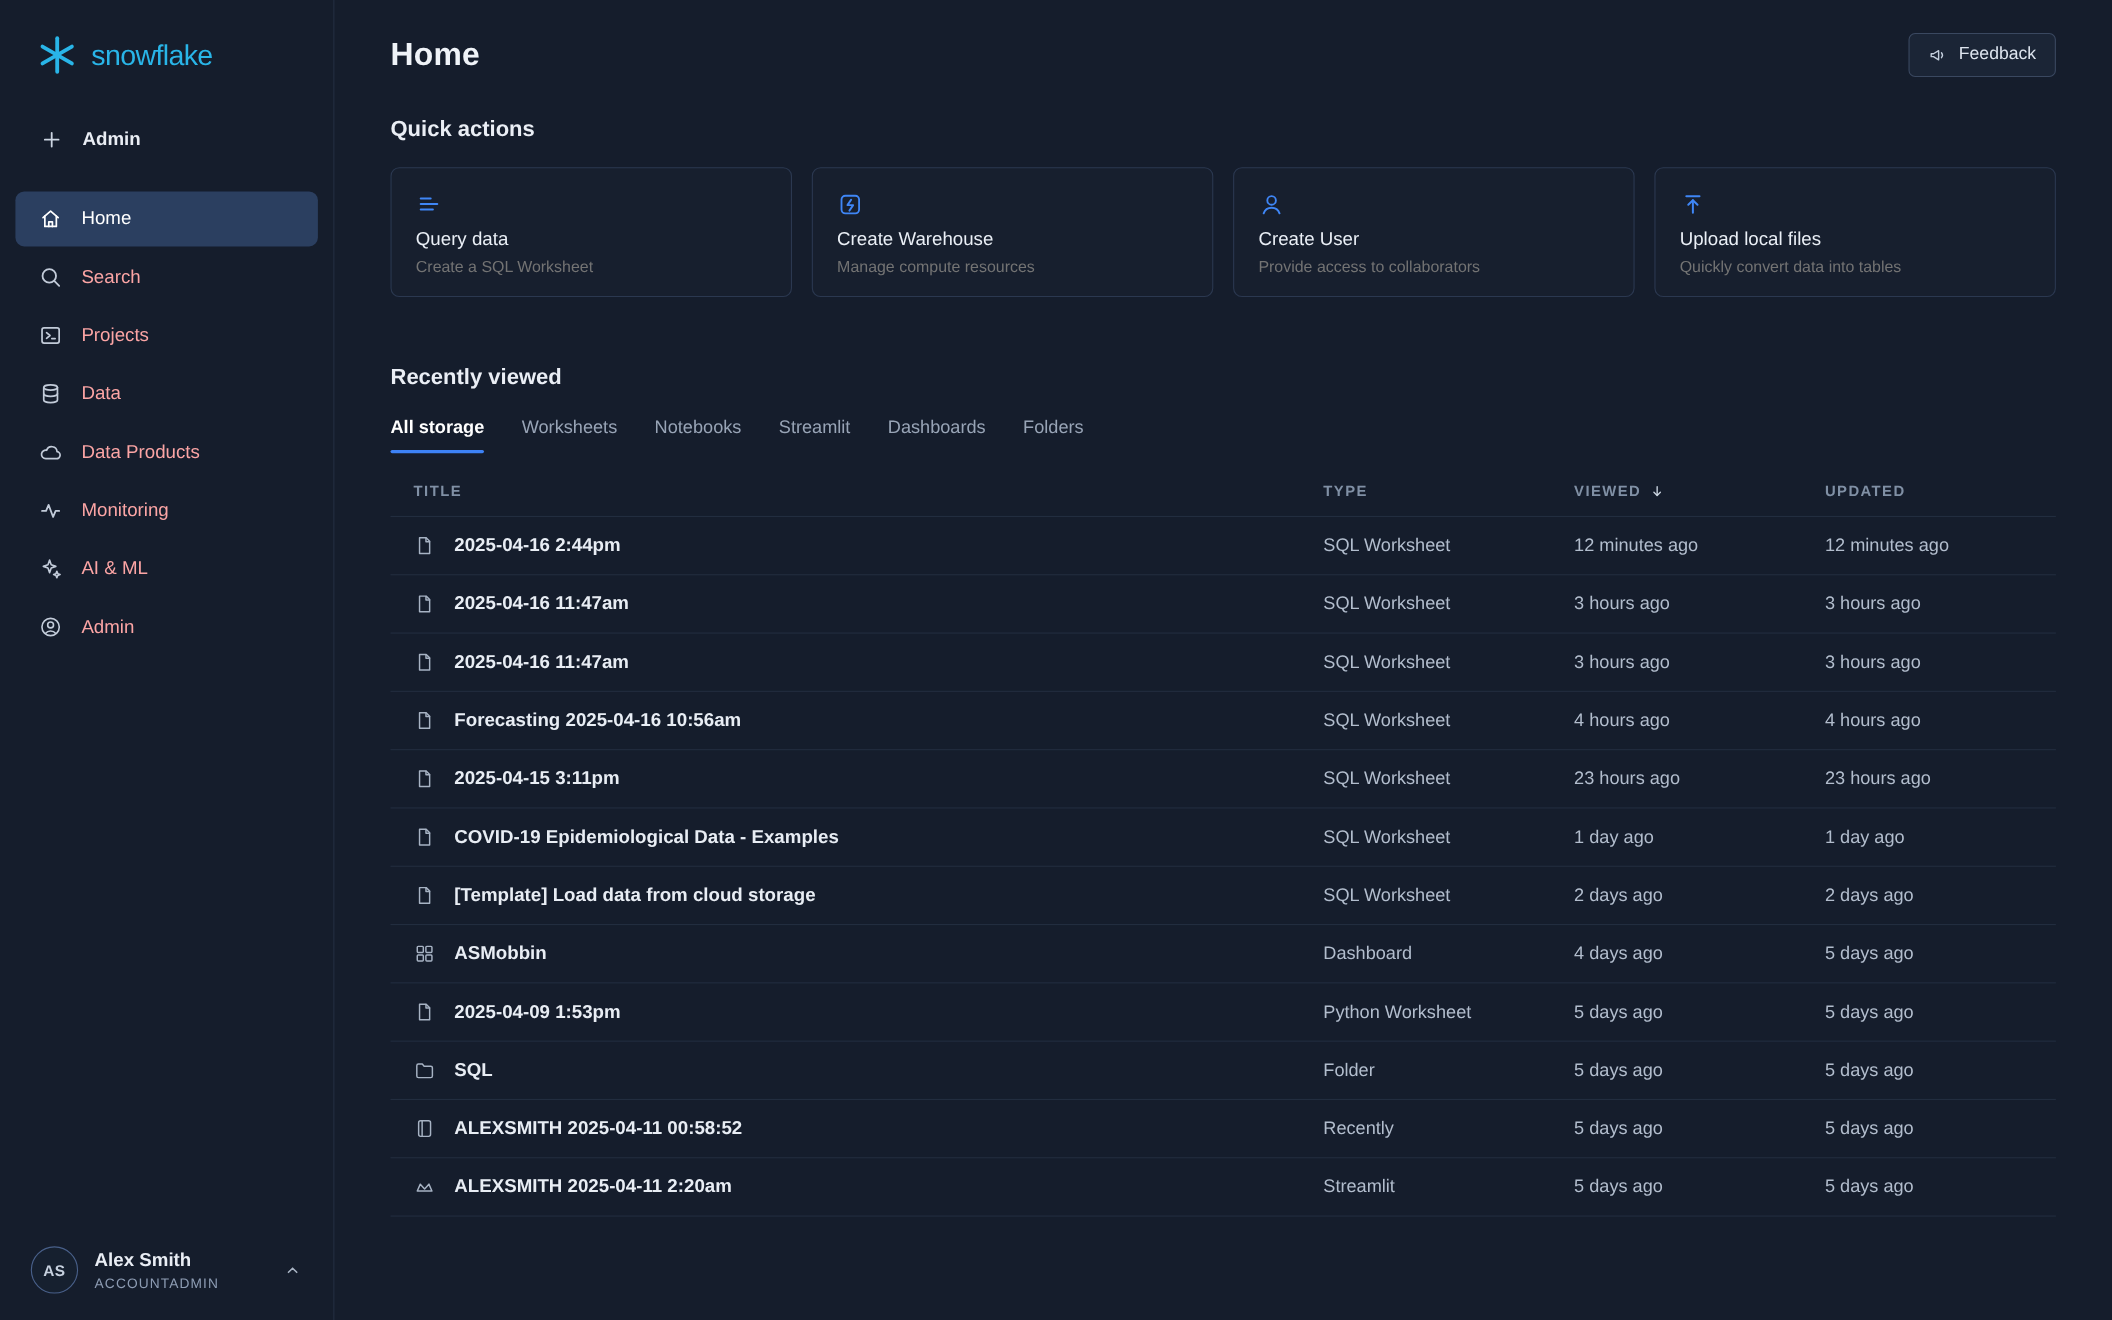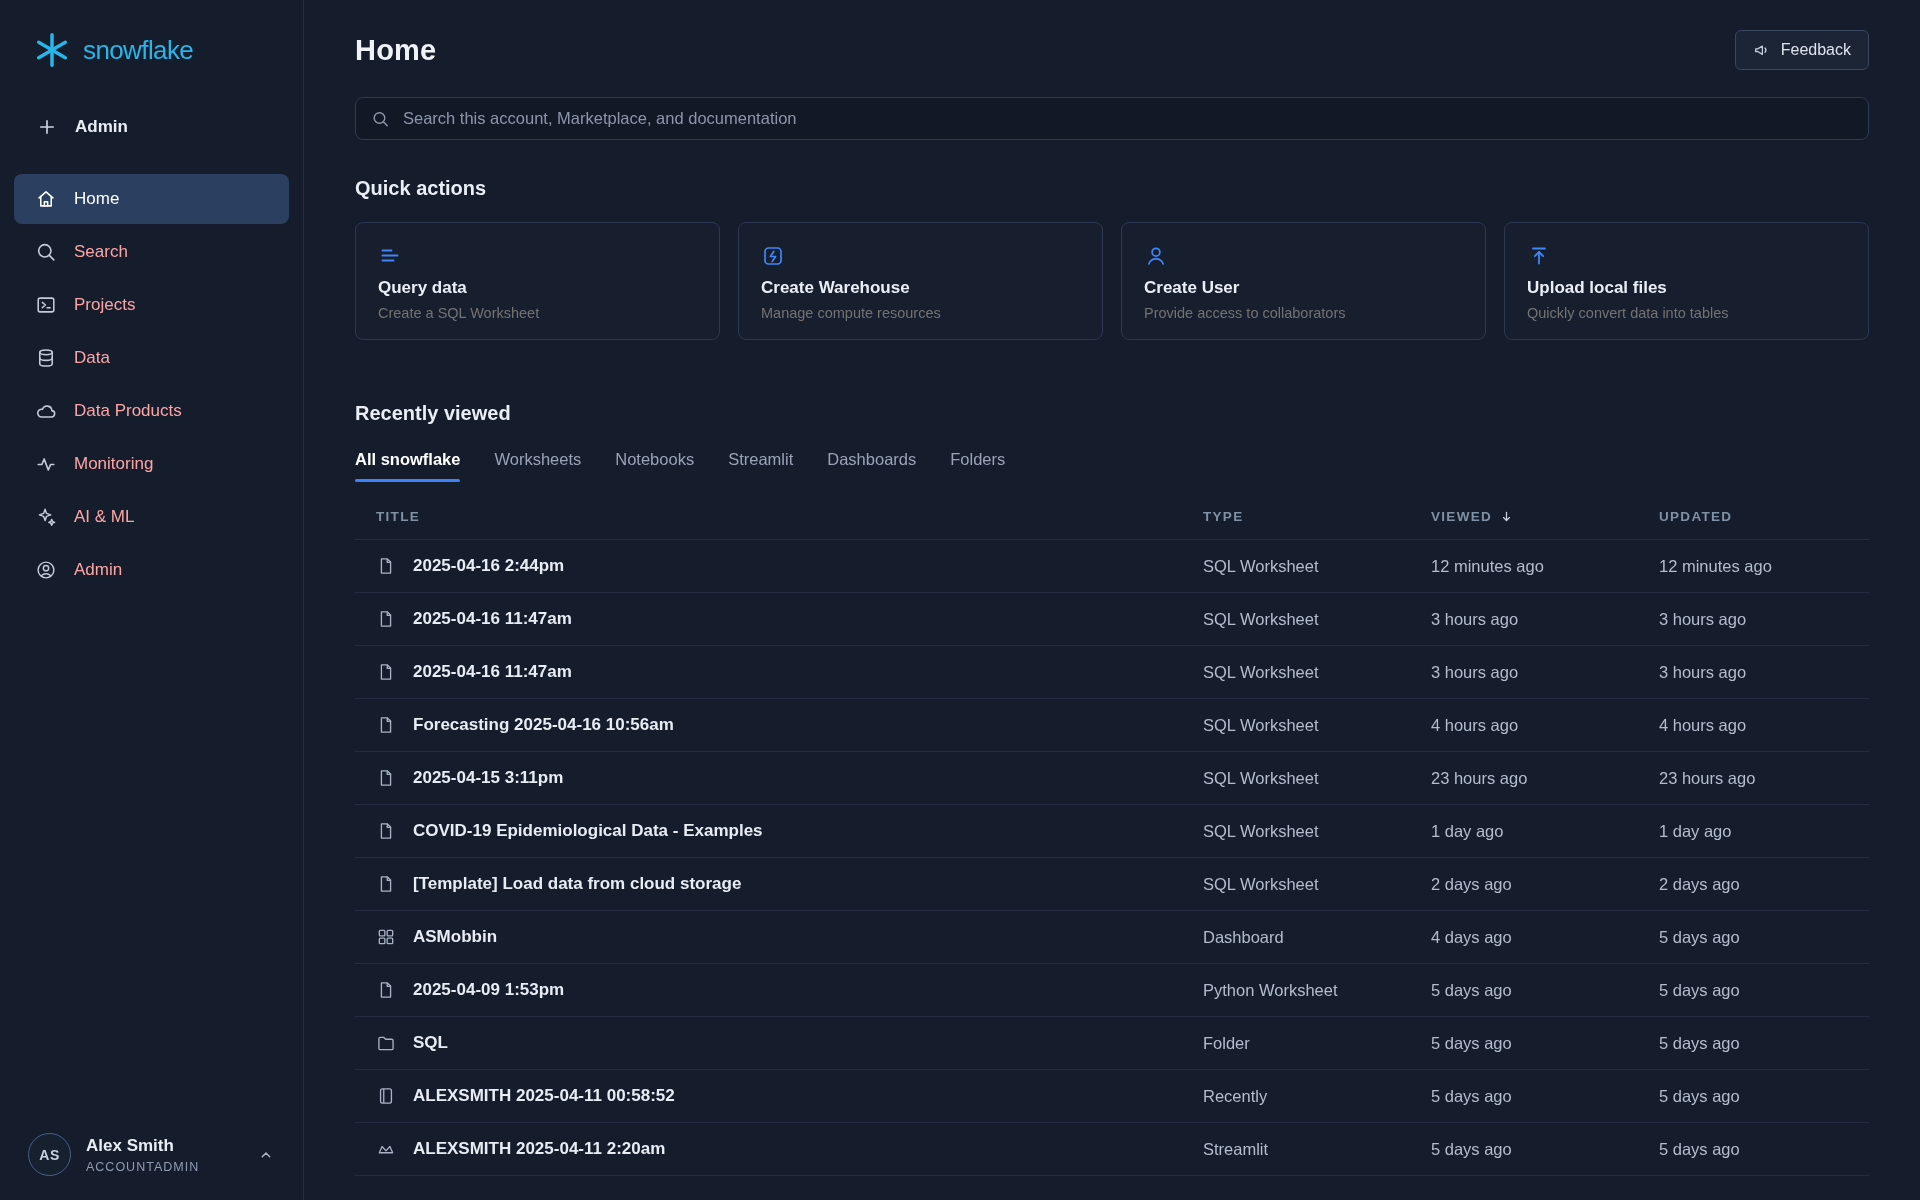--- a/index.html
+++ b/index.html
@@ -87,21 +87,21 @@
   #rv-heading { margin-top:62px; }
 
   .cards { margin-top:22px; display:grid; grid-template-columns:repeat(4,1fr); gap:18px; }
   .card {
     height:118px; padding:21px 22px;
     border:1px solid #2b3850; border-radius:8px;
     background:rgba(255,255,255,0.012); cursor:pointer;
   }
   .card .icon { color:#3f86f6; }
   .card .icon svg { width:24px; height:24px; }
-  .card-title { margin-top:10px; font-size:17px; font-weight:700; color:#eaeff6; }
+  .card-title { margin-top:10px; font-size:17px; font-weight:400; color:#eaeff6; }
   .card-sub { margin-top:7px; font-size:14.5px; color:#737373; }
 
   .tabs { margin-top:25px; display:flex; gap:34px; }
   .tab { font-size:16.5px; font-weight:500; color:#98a4b6; padding-bottom:13px; position:relative; cursor:pointer; }
   .tab.active { color:#ffffff; font-weight:600; }
   .tab.active::after {
     content:""; position:absolute; left:0; right:0; bottom:0;
     height:3px; border-radius:2px; background:#3d82f6;
   }
 
@@ -249,29 +249,20 @@
         <span class="icon">
             <svg viewBox="0 0 24 24" fill="none" stroke="currentColor" stroke-width="1.7" stroke-linecap="round" stroke-linejoin="round">
               <path d="M3.5 10.5v3.5h2.8l6.2 3.8V6.7l-6.2 3.8z"></path>
               <path d="M16 9.3a4.6 4.6 0 0 1 0 5.9"></path>
             </svg>
           </span>
         <span>Feedback</span>
       </button>
     </div>
 
-    <div class="searchbar">
-      <span class="icon">
-          <svg viewBox="0 0 24 24" fill="none" stroke="currentColor" stroke-width="1.8" stroke-linecap="round">
-            <circle cx="10.7" cy="10.7" r="6.7"></circle>
-            <path d="M15.6 15.6L20.5 20.5"></path>
-          </svg>
-        </span>
-      <input type="text" placeholder="Search this account, Marketplace, and documentation" style="">
-    </div>
 
     <h2 class="section-heading" id="qa-heading">Quick actions</h2>
     <div class="cards" id="cards">
         <div class="card"><span class="icon"><svg viewBox="0 0 24 24" fill="none" stroke="currentColor" stroke-width="1.9" stroke-linecap="round">
               <path d="M4.5 6.5h9M4.5 11.5h15M4.5 16.5h11"></path>
             </svg></span><div class="card-title">Query data</div><div class="card-sub">Create a SQL Worksheet</div></div>
         <div class="card"><span class="icon"><svg viewBox="0 0 24 24" fill="none" stroke="currentColor" stroke-width="1.7" stroke-linecap="round" stroke-linejoin="round">
               <rect x="4" y="4" width="16" height="16" rx="3.5"></rect>
               <path d="M12.8 7.5l-3.4 5h5.2l-3.4 5"></path>
             </svg></span><div class="card-title">Create Warehouse</div><div class="card-sub">Manage compute resources</div></div>
@@ -281,21 +272,21 @@
             </svg></span><div class="card-title">Create User</div><div class="card-sub">Provide access to collaborators</div></div>
         <div class="card"><span class="icon"><svg viewBox="0 0 24 24" fill="none" stroke="currentColor" stroke-width="1.8" stroke-linecap="round" stroke-linejoin="round">
               <path d="M6 4.5h12"></path>
               <path d="M12 19.5V8"></path>
               <path d="M7.8 12.2L12 8l4.2 4.2"></path>
             </svg></span><div class="card-title">Upload local files</div><div class="card-sub">Quickly convert data into tables</div></div>
       </div>
 
     <h2 class="section-heading" id="rv-heading">Recently viewed</h2>
     <div class="tabs" id="tabs">
-        <div class="tab active">All snowflake</div>
+        <div class="tab active">All storage</div>
         <div class="tab">Worksheets</div>
         <div class="tab">Notebooks</div>
         <div class="tab">Streamlit</div>
         <div class="tab">Dashboards</div>
         <div class="tab">Folders</div>
       </div>
 
     <div class="table">
       <div class="thead" id="thead">
           <div class="th">

